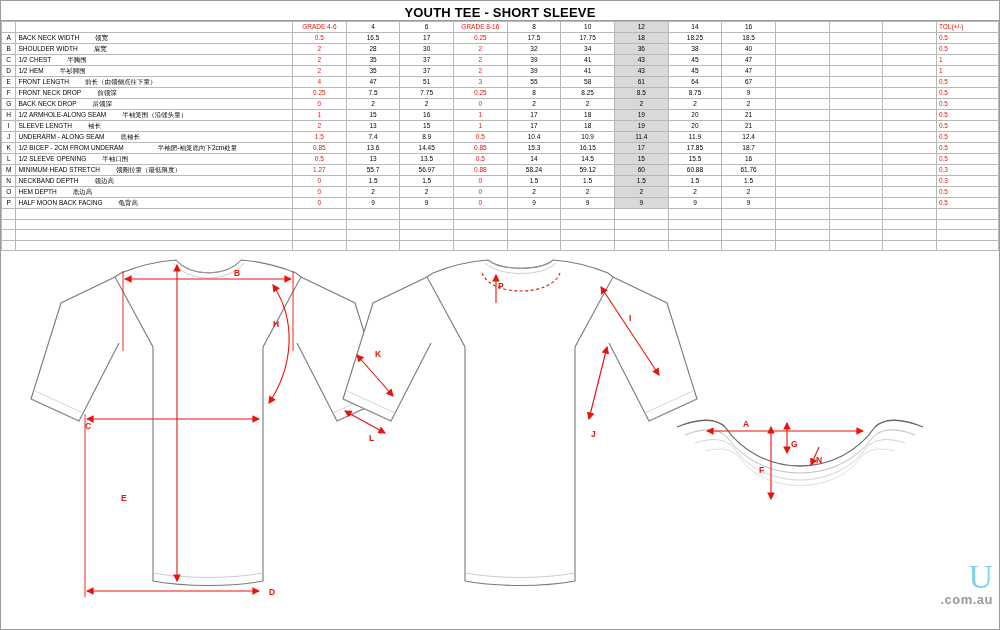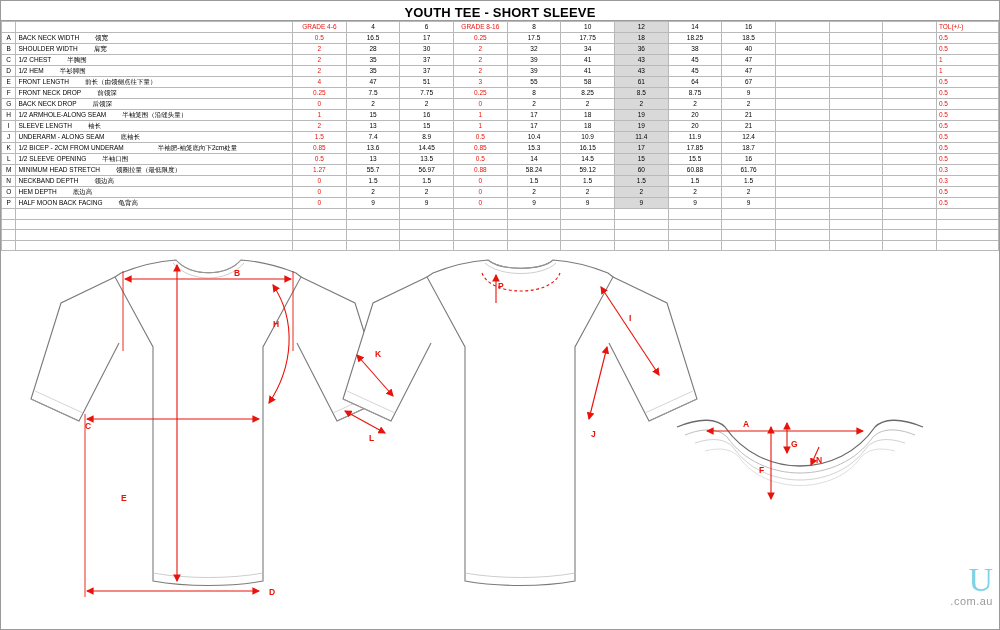--- a/index.html
+++ b/index.html
@@ -88,23 +88,24 @@
     bottom: 2px;
     text-align: right;
   }
   .logo .mark {
     font-size: 34px;
     color: #7fd3e8;
     line-height: 30px;
     font-family: "Liberation Serif", serif;
   }
   .logo .dom {
-    font-size: 11px;
+    font-size: 13px;
     color: #9a9a9a;
     letter-spacing: 0.5px;
+    font-weight: bold;
   }
   .lbl {
     font-size: 8.5px;
     font-weight: bold;
     fill: #e8130a;
     font-family: "Liberation Sans", sans-serif;
   }
 </style>
 </head>
 <body>

